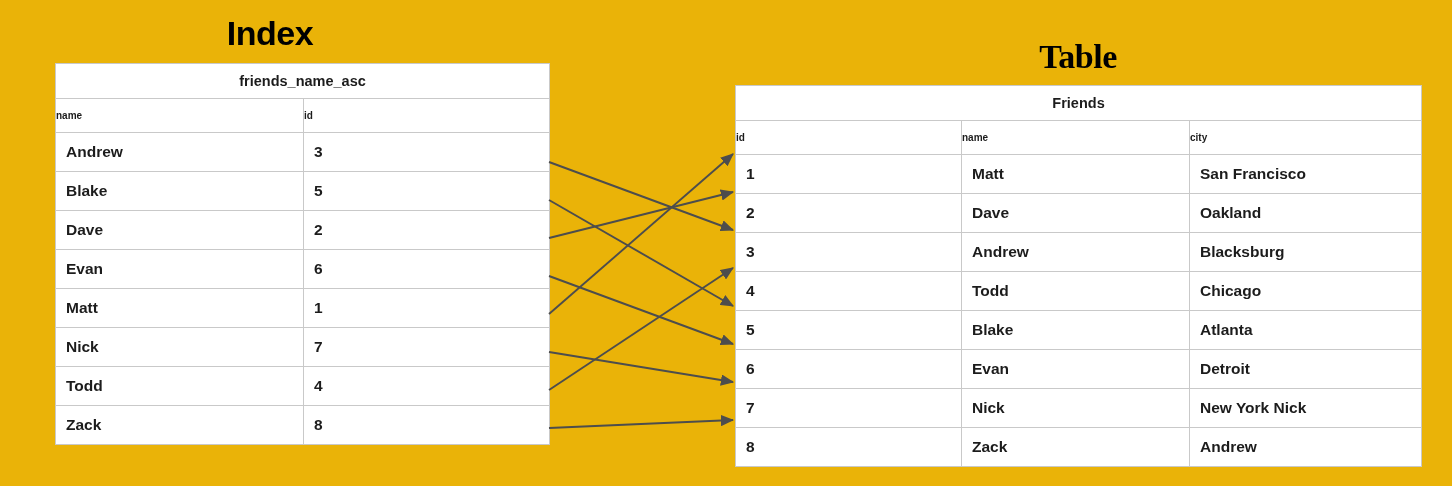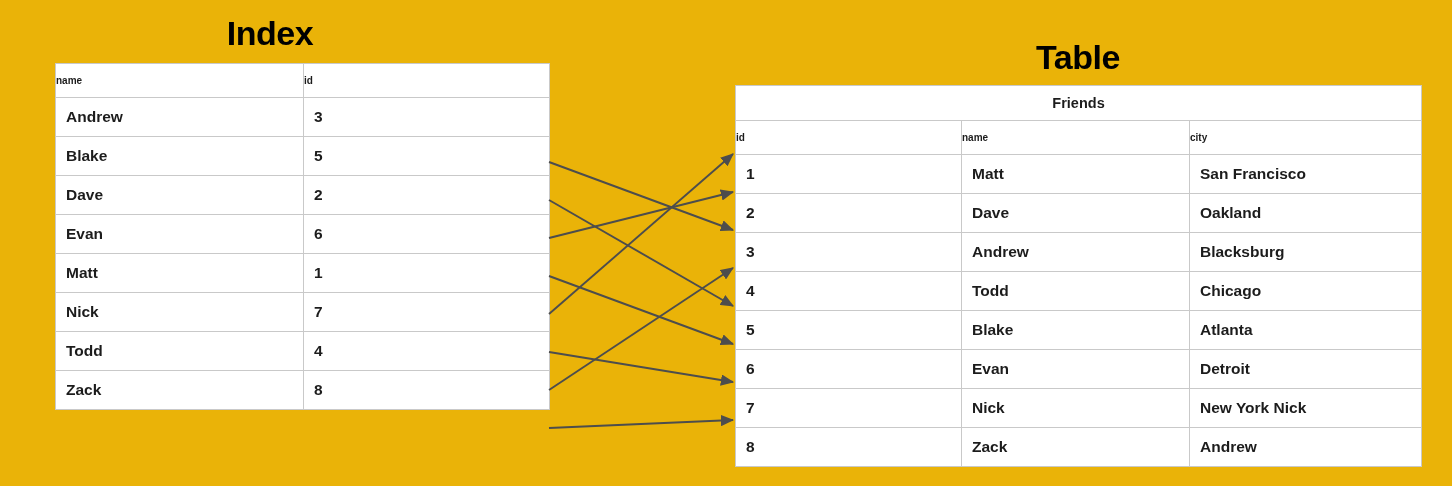--- a/index.html
+++ b/index.html
@@ -22,21 +22,21 @@
   
   .heading {
     position: absolute;
     font-weight: bold;
     font-size: 34px;
     letter-spacing: -0.5px;
     color: #000000;
     white-space: nowrap;
   }
   #index-heading { left: 270px; top: 14px; transform: translateX(-50%); }
-  #table-heading { left: 1078px; top: 38px; transform: translateX(-50%); }
+  #table-heading { left: 1078px; top: 38px; transform: translateX(-50%); font-family: Liberation Serif, serif; }
 
   .points-to-label {
     position: absolute;
     left: 556px;
     top: 12px;
     font-size: 33px;
     font-weight: normal;
     color: #000000;
     white-space: nowrap;
   }
@@ -103,20 +103,23 @@
 
 
   <div class="heading" id="table-heading">Table</div>
 
   <table class="db-table" id="index-table">
     <colgroup>
         <col class="c-name">
         <col class="c-id">
       </colgroup>
     <tbody>
+      <tr>
+        <td class="title-cell" colspan="2">friends_name_asc</td>
+      </tr>
       <tr>
         <td class="col-head">name</td>
         <td class="col-head">id</td>
       </tr>
     </tbody>
     <tbody id="index-rows">
         <tr>
           <td class="data-cell">Andrew</td>
           <td class="data-cell">3</td>
         </tr>

